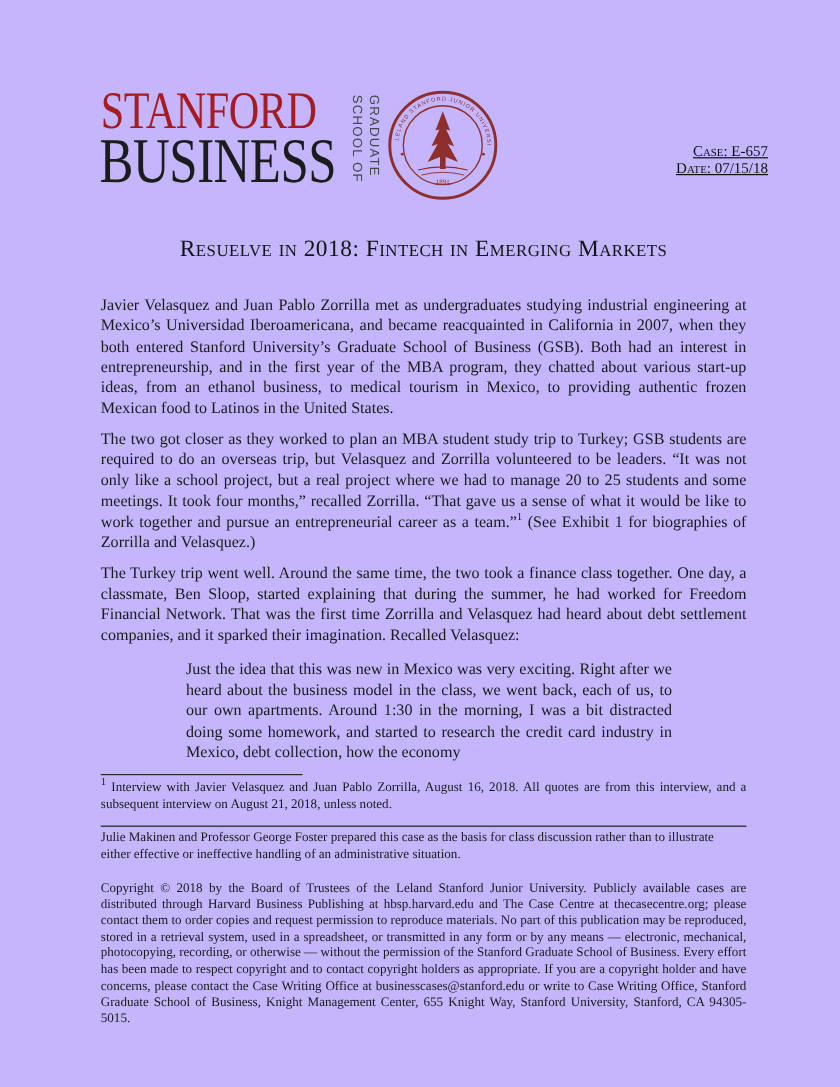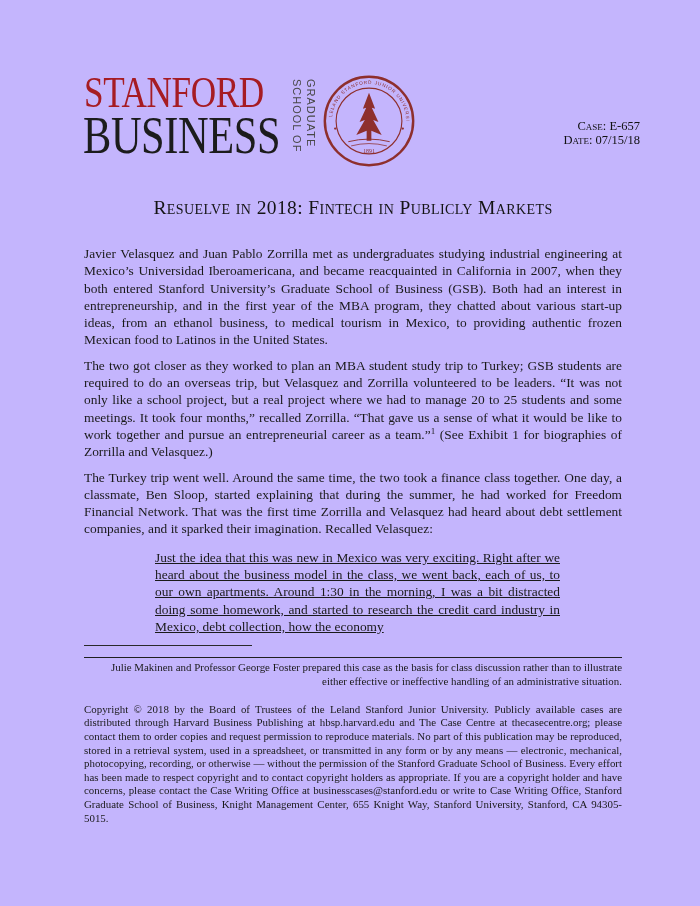--- a/index.html
+++ b/index.html
@@ -50,20 +50,21 @@
     width:94px;height:94px;
     color:var(--seal_red);
   }
   .case-info{
     position:absolute;right:60px;top:119px;
     text-align:right;
     font-variant:small-caps;
     font-size:12.5px;line-height:14px;
     color:#111;
     white-space:nowrap;
+    text-decoration:underline;
   }
   
   .main{
     position:absolute;left:84px;top:197px;width:538px;
     font-size:13.4px;line-height:17.3px;
   }
   .doc-title{
     margin:0 0 26px 0;
     text-align:center;
     font-weight:normal;
@@ -74,40 +75,39 @@
   }
   .para{
     margin:0 0 8px 0;
     text-align:justify;
   }
   .para b{font-weight:normal;}
   sup.fnref{font-size:9px;line-height:0;}
   .blockquote{
     margin:11px 62px 0 71px;
     text-align:justify;
-    text-decoration:underline;
   }
   
   .footnote-rule{
     width:168px;height:0;
     border-top:1px solid #2a2a2a;
     margin:10px 0 4px 0;
   }
   .footnote{
     font-size:10.9px;line-height:13.6px;
     text-align:justify;
   }
   .divider{
     width:538px;height:0;
     border-top:1.6px solid #1f1f1f;
     margin:11px 0 3px 0;
   }
   .attribution{
     font-size:10.9px;line-height:13.8px;
-    text-align:right;
+    text-align:left;
   }
   .copyright{
     margin-top:14px;
     font-size:10.9px;line-height:13.6px;
     text-align:justify;
   }
 </style>
 </head>
 <body>
 
@@ -139,32 +139,33 @@
     </svg>
   </div>
 
   <div class="case-info">
     <div>Case:  E-657</div>
     <div>Date:  07/15/18</div>
   </div>
 
   <div class="main">
 
-    <h1 class="doc-title">Resuelve in 2018: Fintech in Publicly Markets</h1>
+    <h1 class="doc-title">Resuelve in 2018: Fintech in Emerging Markets</h1>
 
     <p class="para">Javier Velasquez and Juan Pablo Zorrilla met as undergraduates studying industrial engineering at Mexico’s Universidad Iberoamericana, and became reacquainted in California in 2007, when they both entered Stanford University’s Graduate School of Business (GSB).  Both had an interest in entrepreneurship, and in the first year of the MBA program, they chatted about various start-up ideas, from an ethanol business, to medical tourism in Mexico, to providing authentic frozen Mexican food to Latinos in the United States.</p>
 
     <p class="para"><span>The two got closer as they worked to plan an MBA student study trip to Turkey; GSB students are required to do an overseas trip, but Velasquez and Zorrilla volunteered to be leaders.  “It was not only like a school project, but a real project where we had to manage 20 to 25 students and some meetings.  It took four months,” recalled Zorrilla.  “That gave us a sense of what it would be like to work together and pursue an entrepreneurial career as a team.”</span><sup class="fnref">1</sup><span>  (See </span><b>Exhibit 1</b><span> for biographies of Zorrilla and Velasquez.)</span></p>
 
     <p class="para">The Turkey trip went well.  Around the same time, the two took a finance class together.  One day, a classmate, Ben Sloop, started explaining that during the summer, he had worked for Freedom Financial Network.  That was the first time Zorrilla and Velasquez had heard about debt settlement companies, and it sparked their imagination.  Recalled Velasquez:</p>
 
     <div class="blockquote">Just the idea that this was new in Mexico was very exciting.  Right after we heard about the business model in the class, we went back, each of us, to our own apartments.  Around 1:30 in the morning, I was a bit distracted doing some homework, and started to research the credit card industry in Mexico, debt collection, how the economy</div>
 
     <div class="footnote-rule"></div>
 
+    <div class="footnote"><sup class="fnref">1</sup><span> Interview with Javier Velasquez and Juan Pablo Zorrilla, August 16, 2018. All quotes are from this interview, and a subsequent interview on August 21, 2018, unless noted.</span></div>
 
     <div class="divider"></div>
 
     <div class="attribution">Julie Makinen and Professor George Foster prepared this case as the basis for class discussion rather than to illustrate either effective or ineffective handling of an administrative situation.</div>
 
     <div class="copyright">Copyright © 2018 by the Board of Trustees of the Leland Stanford Junior University. Publicly available cases are distributed through Harvard Business Publishing at hbsp.harvard.edu and The Case Centre at thecasecentre.org; please contact them to order copies and request permission to reproduce materials. No part of this publication may be reproduced, stored in a retrieval system, used in a spreadsheet, or transmitted in any form or by any means — electronic, mechanical, photocopying, recording, or otherwise — without the permission of the Stanford Graduate School of Business. Every effort has been made to respect copyright and to contact copyright holders as appropriate. If you are a copyright holder and have concerns, please contact the Case Writing Office at businesscases@stanford.edu or write to Case Writing Office, Stanford Graduate School of Business, Knight Management Center, 655 Knight Way, Stanford University, Stanford, CA 94305-5015.</div>
 
   </div>
 </div>
 

